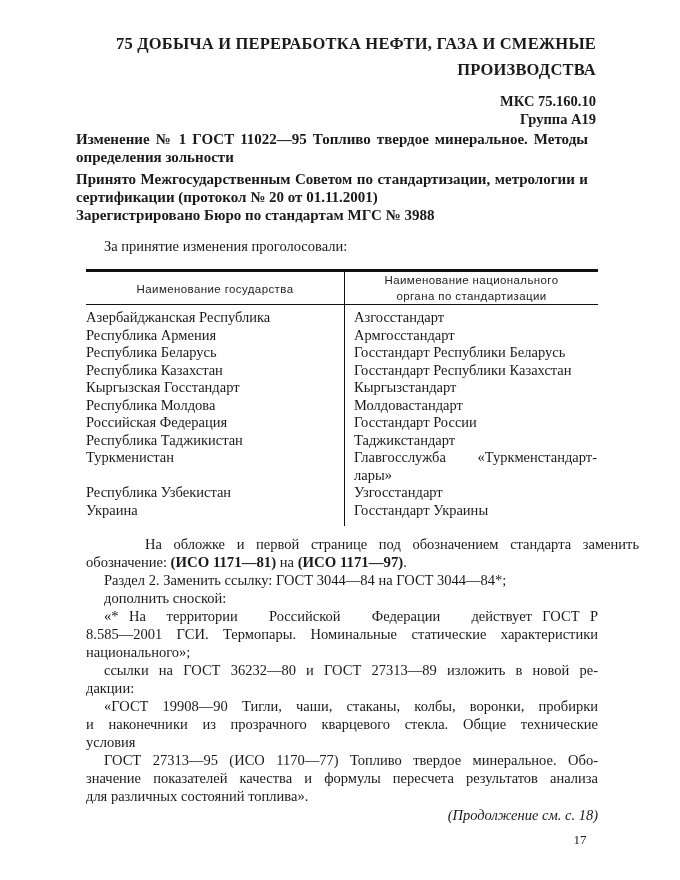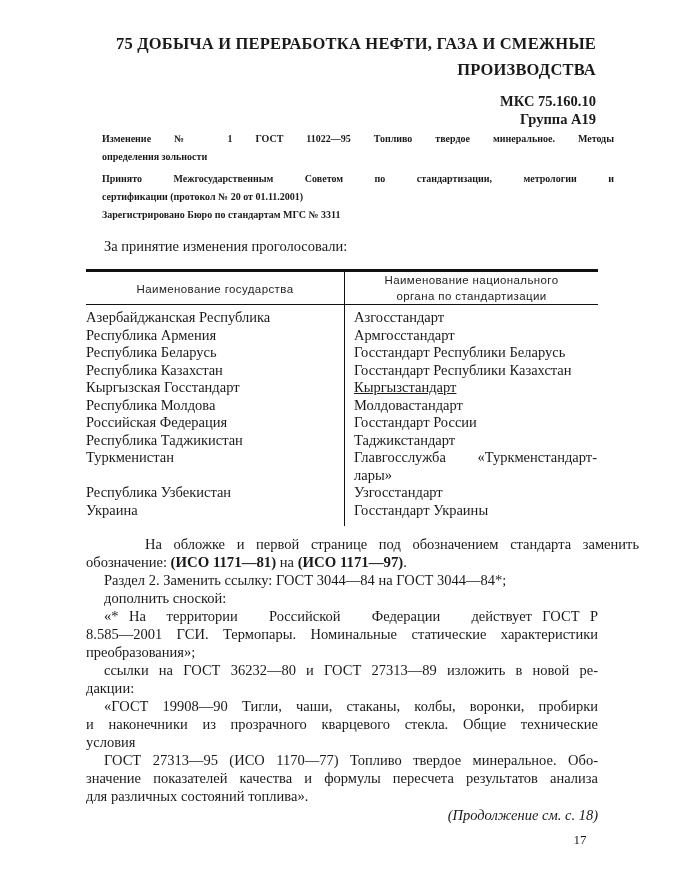--- a/index.html
+++ b/index.html
@@ -2,21 +2,21 @@
 <html><head>
   <meta charset="utf-8">
   <style>
     html, body { margin: 0; padding: 0; background: #ffffff; }
     body { width: 680px; height: 880px; position: relative; overflow: hidden;
            font-family: "Liberation Serif", "DejaVu Serif", serif; color: #1a1a1a; }
     .abs { position: absolute; }
     .b { font-weight: bold; }
     .section-title { left: 86px; width: 510px; text-align: right; font-size: 16.5px; font-weight: bold; line-height: 26px; letter-spacing: 0.2px; }
     .right { left: 86px; width: 510px; text-align: right; font-weight: bold; font-size: 14.5px; line-height: 18px; }
-    .bold-para { left: 102px; width: 512px; font-weight: bold; font-size: 10px; line-height: 18px; text-align: justify; }
+    .bold-para { left: 76px; width: 512px; font-weight: bold; font-size: 15px; line-height: 18px; text-align: justify; }
     .line { position: absolute; font-size: 14.5px; line-height: 18px; white-space: nowrap; }
     .jl { position: absolute; left: 86px; width: 512px; font-size: 14.5px; line-height: 18px; text-align: justify; text-align-last: justify; white-space: nowrap; }
     .jl span { white-space: normal; }
     .rule-top { position: absolute; left: 86px; width: 512px; top: 269px; height: 3px; background: #111; }
     .rule-head { position: absolute; left: 86px; width: 512px; top: 304px; height: 1px; background: #111; }
     .vdiv { position: absolute; left: 344px; top: 271px; width: 1px; height: 255px; background: #111; }
     .th { position: absolute; font-family: "Liberation Sans", "DejaVu Sans", sans-serif; font-size: 11.5px; line-height: 16px; color: #222; letter-spacing: 0.4px; text-align: center; }
     .cell { position: absolute; font-size: 14.5px; line-height: 17.5px; white-space: nowrap; }
   </style>
 </head>
@@ -24,21 +24,21 @@
 
 <div class="abs section-title" style="top:31px;">75  ДОБЫЧА И ПЕРЕРАБОТКА НЕФТИ, ГАЗА И СМЕЖНЫЕ</div>
 <div class="abs section-title" style="top:57px;">ПРОИЗВОДСТВА</div>
 <div class="abs right" style="top:92px;">МКС 75.160.10</div>
 <div class="abs right" style="top:110px;">Группа А19</div>
 
 <div class="abs bold-para" style="top:130px; text-align-last: justify;">Изменение № 1 ГОСТ  11022—95 Топливо твердое минеральное. Методы</div>
 <div class="abs bold-para" style="top:148px;">определения зольности</div>
 <div class="abs bold-para" style="top:170px; text-align-last: justify;">Принято Межгосударственным Советом по стандартизации, метрологии и</div>
 <div class="abs bold-para" style="top:188px;">сертификации (протокол № 20 от 01.11.2001)</div>
-<div class="abs bold-para" style="top:206px;">Зарегистрировано Бюро по стандартам МГС № 3311</div>
+<div class="abs bold-para" style="top:206px;">Зарегистрировано Бюро по стандартам МГС № 3988</div>
 
 <div class="line" style="left:104px; top:237px; font-family:'Liberation Serif',serif; font-size:14.5px;">За принятие изменения проголосовали:</div>
 
 <div>
   <div class="rule-top"></div>
   <div class="rule-head"></div>
   <div class="vdiv"></div>
 
   <div class="th" style="left:86px; width:258px; top:281px;">Наименование государства</div>
   <div class="th" style="left:345px; width:253px; top:272px;">Наименование национального</div>
@@ -55,21 +55,21 @@
   <div>
     <div class="cell" style="left:86px; top:344px;">Республика Беларусь</div>
     <div class="cell" style="left:354px; top:344px;">Госстандарт Республики Беларусь</div>
   </div>
   <div>
     <div class="cell" style="left:86px; top:361.5px;">Республика Казахстан</div>
     <div class="cell" style="left:354px; top:361.5px;">Госстандарт Республики Казахстан</div>
   </div>
   <div>
     <div class="cell" style="left:86px; top:379px;">Кыргызская Госстандарт</div>
-    <div class="cell" style="left:354px; top:379px;text-decoration:underline;">Кыргызстандарт</div>
+    <div class="cell" style="left:354px; top:379px;">Кыргызстандарт</div>
   </div>
   <div>
     <div class="cell" style="left:86px; top:396.5px;">Республика Молдова</div>
     <div class="cell" style="left:354px; top:396.5px;">Молдовастандарт</div>
   </div>
   <div>
     <div class="cell" style="left:86px; top:414px;">Российская Федерация</div>
     <div class="cell" style="left:354px; top:414px;">Госстандарт России</div>
   </div>
   <div>
@@ -92,21 +92,21 @@
 </div>
 
 <div class="jl" style="left:104px; width:494px; top:535px;margin-left:41px;"><span>На обложке и первой странице под обозначением стандарта заменить</span></div>
 <div class="line" style="left:86px; top:553px;">
   <span>обозначение: </span><span class="b" style="font-size:14.8px;">(ИСО 1171—81)</span><span> на </span><span class="b" style="font-size:14.8px;">(ИСО 1171—97)</span><span>.</span>
 </div>
 <div class="line" style="left:104px; top:571px;">Раздел 2. Заменить ссылку: ГОСТ 3044—84 на ГОСТ 3044—84*;</div>
 <div class="line" style="left:104px; top:589px;">дополнить сноской:</div>
 <div class="jl" style="left:104px; width:494px; top:607px; white-space:pre;"><span style="white-space:pre;">«* На  территории   Российской   Федерации   действует ГОСТ Р</span></div>
 <div class="jl" style="top:625px;"><span>8.585—2001 ГСИ. Термопары. Номинальные статические характеристики</span></div>
-<div class="line" style="left:86px; top:643px;">преобразования»;</div>
+<div class="line" style="left:86px; top:643px;">национального»;</div>
 <div class="jl" style="left:104px; width:494px; top:661px;"><span>ссылки на ГОСТ 36232—80 и ГОСТ 27313—89 изложить в новой ре-</span></div>
 <div class="line" style="left:86px; top:679px;">дакции:</div>
 <div class="jl" style="left:104px; width:494px; top:697px;"><span>«ГОСТ 19908—90 Тигли, чаши, стаканы, колбы, воронки, пробирки</span></div>
 <div class="jl" style="top:715px;"><span>и наконечники из прозрачного кварцевого стекла. Общие технические</span></div>
 <div class="line" style="left:86px; top:733px;">условия</div>
 <div class="jl" style="left:104px; width:494px; top:751px;"><span>ГОСТ 27313—95 (ИСО 1170—77) Топливо твердое минеральное. Обо-</span></div>
 <div class="jl" style="top:769px;"><span>значение показателей качества и формулы пересчета результатов анализа</span></div>
 <div class="line" style="left:86px; top:787px;">для различных состояний топлива».</div>
 <div class="line" style="left:86px; width:512px; text-align:right; top:806px; font-style:italic;">(Продолжение см. с. 18)</div>
 

